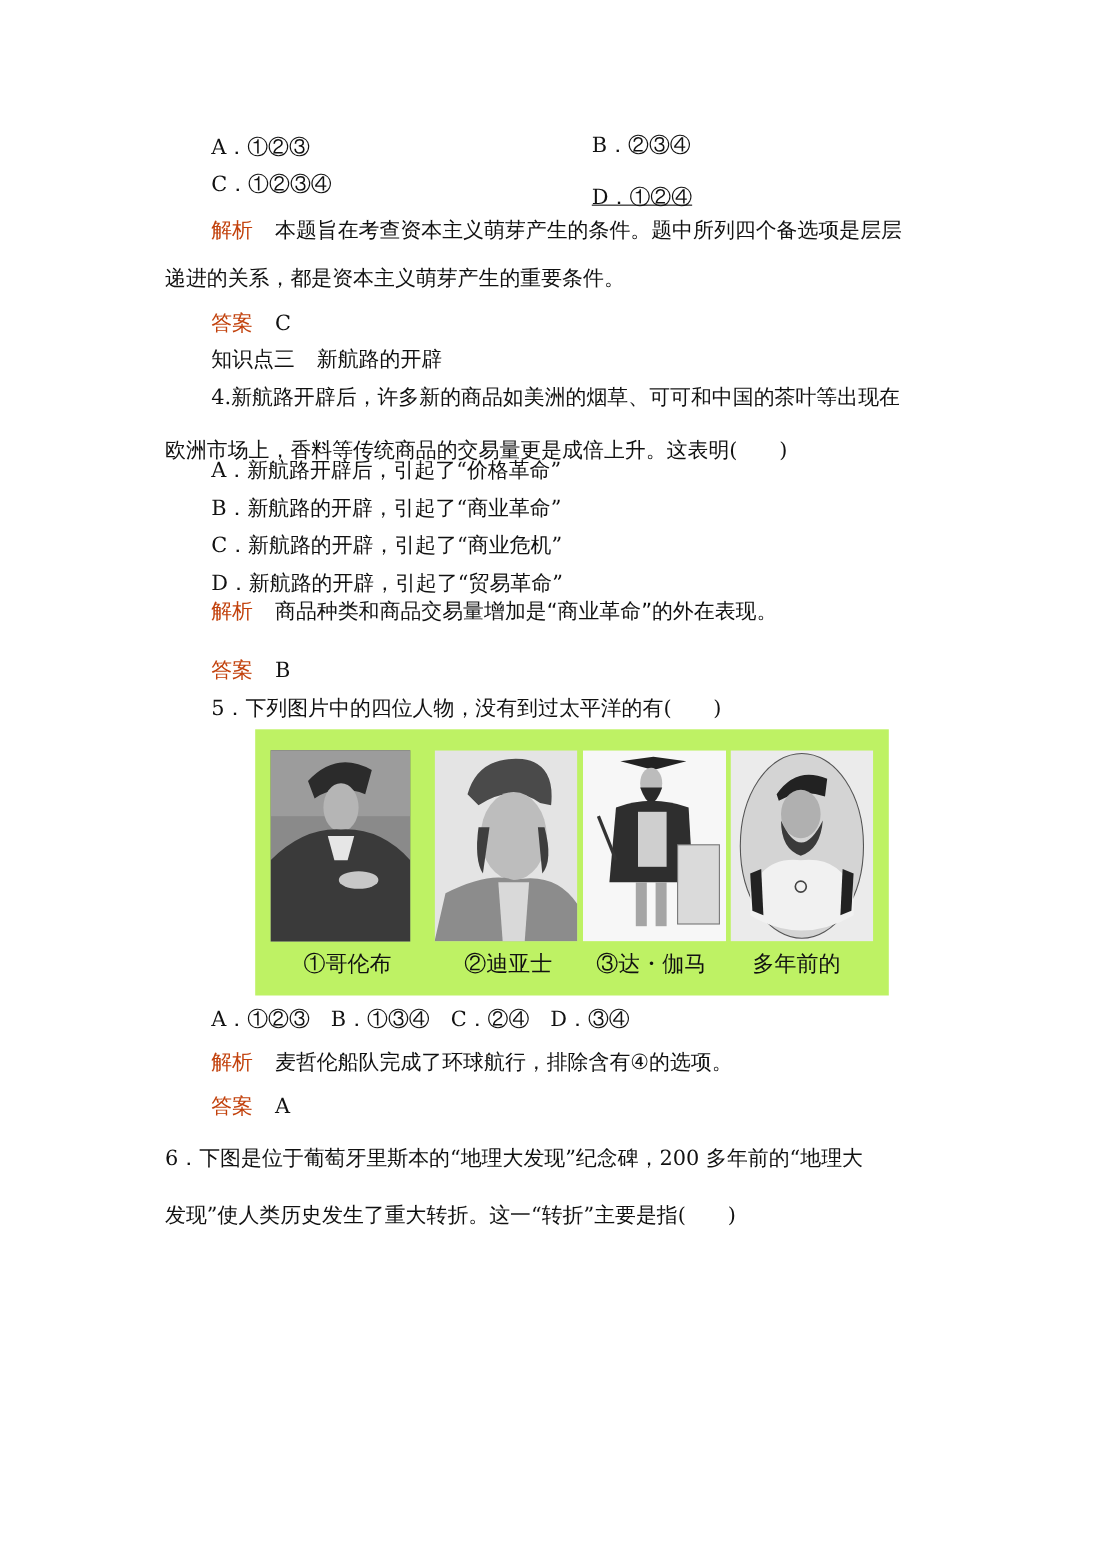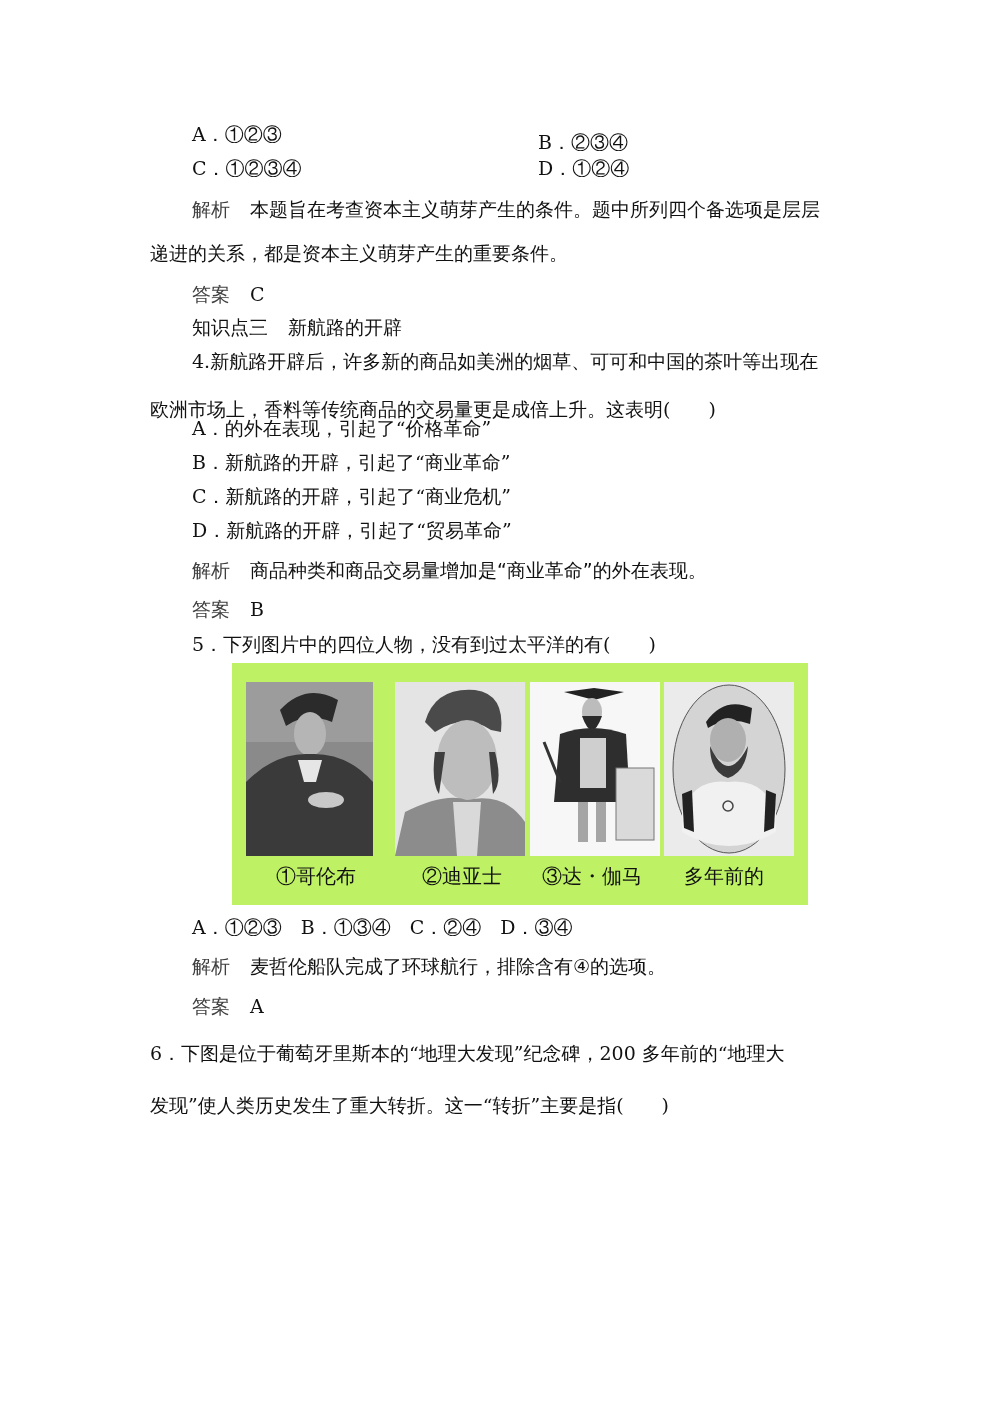--- a/index.html
+++ b/index.html
@@ -1,52 +1,52 @@
 <!DOCTYPE html>
 <html><head>
 <meta charset="utf-8">
 <style>
   html, body { margin:0; padding:0; background:#ffffff; }
   body { width:1000px; height:1414px; position:relative; overflow:hidden;
          font-family:"DejaVu Serif", "Liberation Serif", serif; color:#111; }
   .line { position:absolute; font-size:19px; white-space:nowrap; line-height:24px; }
   .sans { font-family:"DejaVu Sans", "Liberation Sans", sans-serif; }
-  .red { color:#404040; font-family:Liberation Sans, sans-serif; }
+  .red { color:#c2410c; font-family:Liberation Sans, sans-serif; }
   .gap { display:inline-block; width:20px; }
   .figure { position:absolute; left:232px; top:663px; width:576px; height:242px; background:#bef264; }
   .portrait { position:absolute; top:19px; height:174px; overflow:hidden; }
   .cap { position:absolute; top:200px; font-size:20px; font-family:"DejaVu Serif","Liberation Serif",serif; white-space:nowrap; }
 </style>
 </head>
 <body>
 
 <div class="line" style="left:192px;top:122px;">A．①②③</div>
-<div class="line" style="left:538px;top:130px;text-align:center;">B．②③④</div>
+<div class="line" style="left:538px;top:120px;text-align:center;">B．②③④</div>
 <div class="line" style="left:192px;top:156px;">C．①②③④</div>
-<div class="line" style="left:538px;top:156px;">D．①②④</div>
+<div class="line" style="left:538px;top:167px;text-decoration:underline;">D．①②④</div>
 
 <div class="line sans" style="left:192px;top:197px;">
   <span class="red">解析</span><span class="gap"></span><span>本题旨在考查资本主义萌芽产生的条件。题中所列四个备选项是层层</span>
 </div>
 <div class="line sans" style="left:150px;top:241px;">递进的关系，都是资本主义萌芽产生的重要条件。</div>
 <div class="line" style="left:192px;top:282px;">
   <span class="red">答案</span><span class="gap"></span><span>C</span>
 </div>
 
 <div class="line" style="left:192px;top:315px;">
   <span>知识点三</span><span class="gap"></span><span class="sans">新航路的开辟</span>
 </div>
 
 <div class="line" style="left:192px;top:349px;">4.新航路开辟后，许多新的商品如美洲的烟草、可可和中国的茶叶等出现在</div>
 <div class="line" style="left:150px;top:397px;">欧洲市场上，香料等传统商品的交易量更是成倍上升。这表明(　　)</div>
-<div class="line" style="left:192px;top:416px;">A．的外在表现，引起了“价格革命”</div>
+<div class="line" style="left:192px;top:416px;">A．新航路开辟后，引起了“价格革命”</div>
 <div class="line" style="left:192px;top:450px;">B．新航路的开辟，引起了“商业革命”</div>
 <div class="line" style="left:192px;top:484px;">C．新航路的开辟，引起了“商业危机”</div>
 <div class="line" style="left:192px;top:518px;">D．新航路的开辟，引起了“贸易革命”</div>
-<div class="line sans" style="left:192px;top:558px;">
+<div class="line sans" style="left:192px;top:544px;">
   <span class="red">解析</span><span class="gap"></span><span>商品种类和商品交易量增加是“商业革命”的外在表现。</span>
 </div>
 <div class="line" style="left:192px;top:597px;">
   <span class="red">答案</span><span class="gap"></span><span>B</span>
 </div>
 
 <div class="line" style="left:192px;top:632px;">5．下列图片中的四位人物，没有到过太平洋的有(　　)</div>
 
 <div class="figure">
 

